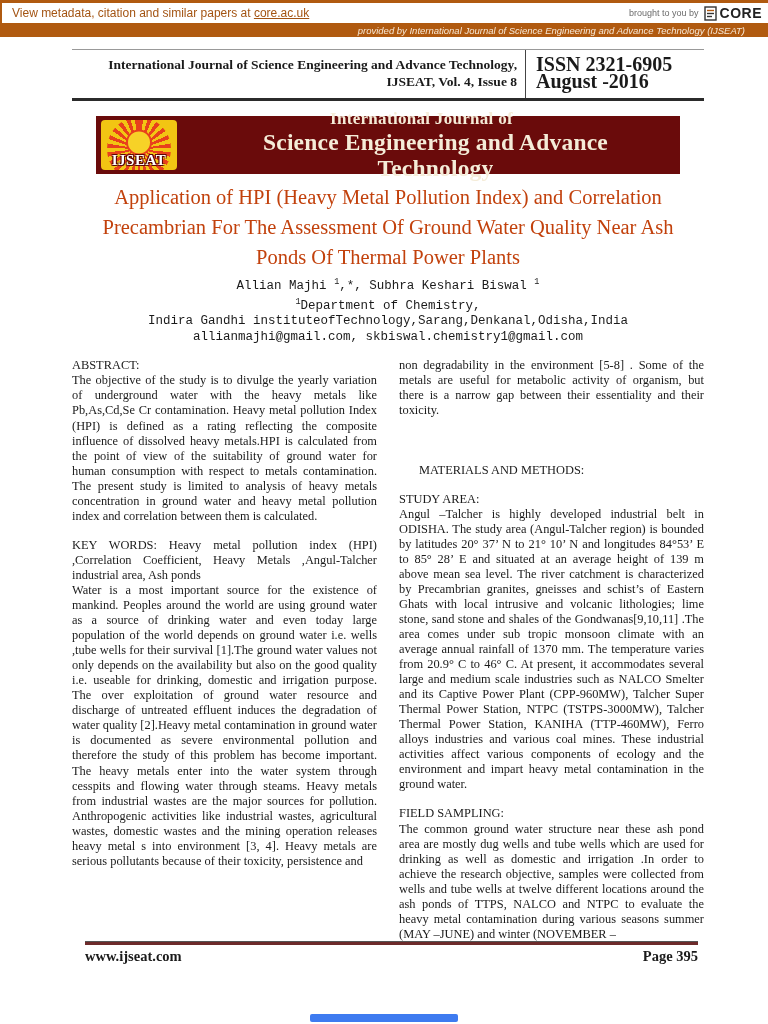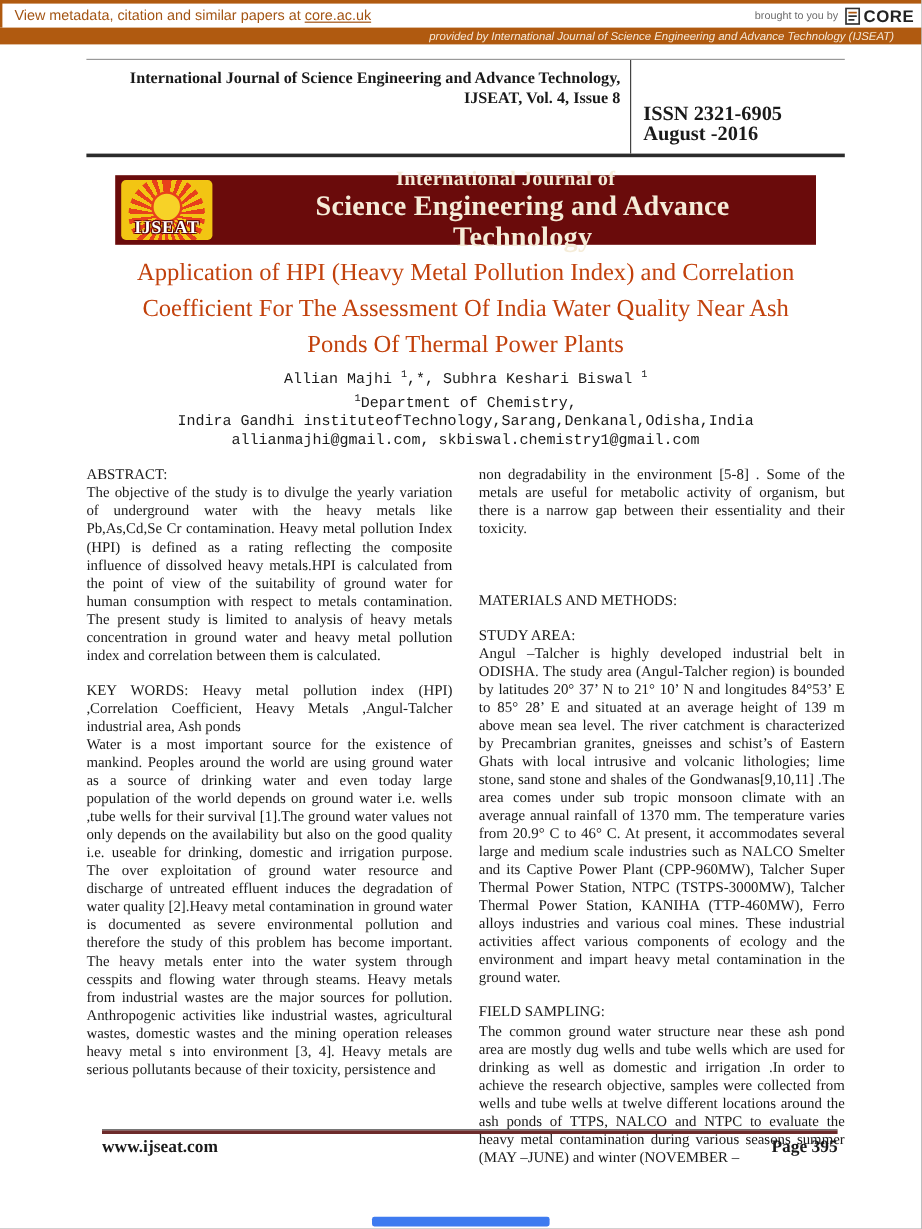--- a/index.html
+++ b/index.html
@@ -33,21 +33,21 @@
   }
 
   
   .paper { position:relative; margin:12px 64px 0 72px; }
 
   .jheader {
     display:flex; border-top:1px solid #999; border-bottom:3px solid #2b2b2b;
     font-weight:bold; font-size:13.5px; line-height:17px;
   }
   .jh-left { flex:1; text-align:right; padding:6px 8px 8px 0; border-right:1.5px solid #444; }
-  .jh-right { width:178px; padding:6px 0 8px 10px; font-size:17px;margin-top:30px; }
+  .jh-right { width:178px; padding:6px 0 8px 10px; font-size:20px; }
 
   .masthead {
     margin:15px 24px 0 24px; height:58px; background:#6a0b0b;
     display:flex; align-items:center; position:relative;
   }
   .ijseat-logo {
     position:relative; width:76px; height:50px; margin-left:5px;
     background:#f2c513; border-radius:4px; overflow:hidden; flex:0 0 auto;
   }
   .sun-rays {
@@ -75,21 +75,21 @@
   .authors sup { font-size:8.5px; }
 
   .columns {
     display:flex; gap:22px; margin-top:13px; height:610px; overflow:hidden;
     font-size:12.4px; line-height:15.05px;
   }
   .col { flex:1; min-width:0; }
   .col p { text-align:justify; }
   .col p.hd { text-align:left; }
   .gap1 { margin-top:14px; }
-  .gap2 { margin-top:44px; }
+  .gap2 { margin-top:44px;margin-left:20px; }
   .footer-rule { position:absolute; left:85px; top:941px; width:613px; height:4px;
     border-top:1px solid #555; border-bottom:3px solid #6d2b2b; }
   .pfooter-text { position:absolute; left:85px; top:948px; width:613px;
     display:flex; justify-content:space-between; font-weight:bold; font-size:14.5px; }
 
   .scroll-indicator {
     position:absolute; left:310px; top:1014px; width:148px; height:8px;
     background:#3e7bf0; border-radius:2px;
   }
 </style>
@@ -139,21 +139,21 @@
         <div class="logo-word">IJSEAT</div>
       </div>
       <div class="mast-titles">
         <div class="mast-line1">International Journal of</div>
         <div class="mast-line2">Science Engineering and Advance Technology</div>
       </div>
     </div>
 
     <div class="title-block">
       <div class="title-line">Application of HPI (Heavy Metal Pollution Index) and Correlation</div>
-      <div class="title-line">Coefficient For The Assessment Of India Water Quality Near Ash</div>
+      <div class="title-line">Precambrian For The Assessment Of Ground Water Quality Near Ash</div>
       <div class="title-line">Ponds Of Thermal Power Plants</div>
     </div>
 
     <div class="authors">
       <div><span>Allian Majhi </span><sup>1</sup><span>,*, </span><span>Subhra Keshari Biswal </span><sup>1</sup></div>
       <div><sup>1</sup><span>Department of Chemistry,</span></div>
       <div>Indira Gandhi instituteofTechnology,Sarang,Denkanal,Odisha,India</div>
       <div>allianmajhi@gmail.com, skbiswal.chemistry1@gmail.com</div>
     </div>
 

